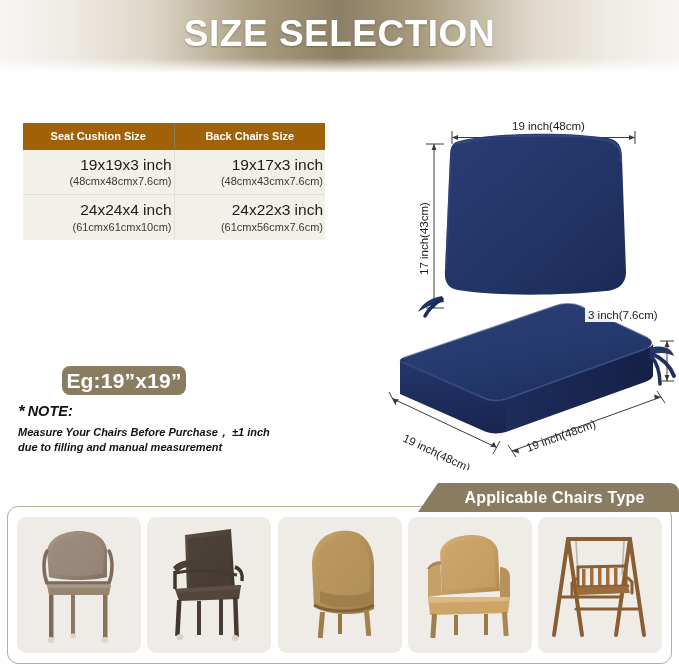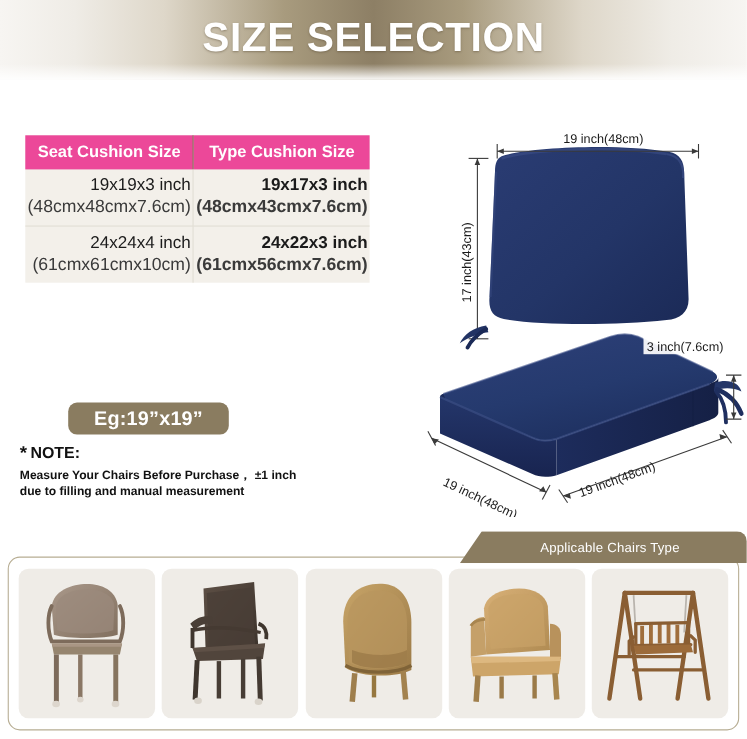--- a/index.html
+++ b/index.html
@@ -38,62 +38,62 @@
   }
 
   
   #size-table {
     position: absolute; left: 23px; top: 123px;
     width: 302px;
     border-collapse: collapse;
     background: #f3f0ea;
   }
   #size-table th {
-    background: #ec4899;
+    background: #a16207;
     color: #ffffff;
-    font-size: 15px; font-weight: 700;
+    font-size: 11px; font-weight: 700;
     padding: 7px 4px;
     line-height: 1.16;
     width: 50%;
     border: none;
   }
   #size-table th:first-child { border-right: 1px solid #8a7c60; }
   #size-table td {
     text-align: right;
     padding: 6px 2px 7px;
     border-bottom: 1px solid #e2ded4;
     border-right: 1px solid #e2ded4;
     vertical-align: middle;
   }
-  #size-table td:last-child { border-right: none; font-weight: bold; }
+  #size-table td:last-child { border-right: none; }
   #size-table tr:last-child td { border-bottom: none; }
   .cell-in {
     display: block;
     font-size: 15.5px; color: #1b1b1b; line-height: 1.2;
   }
   .cell-cm {
     display: block;
-    font-size: 16px; color: #3a3a3a; margin-top: 1px;
+    font-size: 11px; color: #3a3a3a; margin-top: 1px;
   }
 
   
   #eg-badge {
     position: absolute; left: 62px; top: 366px;
-    width: 146px; height: 29px;
+    width: 124px; height: 29px;
     background: #8a7c60;
     border-radius: 8px;
     color: #ffffff;
-    font-size: 18px; font-weight: 700;
+    font-size: 21px; font-weight: 700;
     display: flex; align-items: center; justify-content: center;
     letter-spacing: 0.2px;
   }
 
   
   #note-block {
-    position: absolute; left: 18px; top: 403px; width: 272px;
+    position: absolute; left: 18px; top: 403px; width: 272px; font-style: italic;
   }
   #note-heading {
     font-size: 14.5px; font-weight: 700; color: #111;
     line-height: 1.1; margin-bottom: 3px;
   }
   #note-heading .star { font-size: 17px; vertical-align: -1px; margin-right: 3px; }
   #note-body {
     font-size: 11px; font-weight: 600; color: #111; line-height: 1.42;
   }
 
@@ -112,21 +112,21 @@
 
   
   #chairs-banner {
     position: absolute; left: 418px; top: 483px;
     width: 261px; height: 29px;
     background: #8a7c60;
     border-top-right-radius: 9px;
     border-top-left-radius: 2px;
     clip-path: polygon(20px 0, 100% 0, 100% 100%, 0 100%);
     display: flex; align-items: center; justify-content: center;
-    color: #ffffff; font-size: 12px; font-weight: 400;
+    color: #ffffff; font-size: 16px; font-weight: 700;
     letter-spacing: 0.2px;
     z-index: 3;
   }
   #chairs-banner-label { padding-left: 12px; }
 
   
   #chairs-container {
     position: absolute; left: 7px; top: 506px;
     width: 665px; height: 158px;
     border: 1px solid #b7ad93;
@@ -151,21 +151,21 @@
 <div id="page">
 
   <div id="header-banner">
     <div id="header-title">SIZE SELECTION</div>
   </div>
 
   <table id="size-table">
     <thead>
       <tr>
         <th>Seat Cushion Size</th>
-        <th>Type Cushion Size</th>
+        <th>Back Chairs Size</th>
       </tr>
     </thead>
     <tbody>
       <tr>
         <td>
           <span class="cell-in">19x19x3 inch</span>
           <span class="cell-cm">(48cmx48cmx7.6cm)</span>
         </td>
         <td>
           <span class="cell-in">19x17x3 inch</span>

